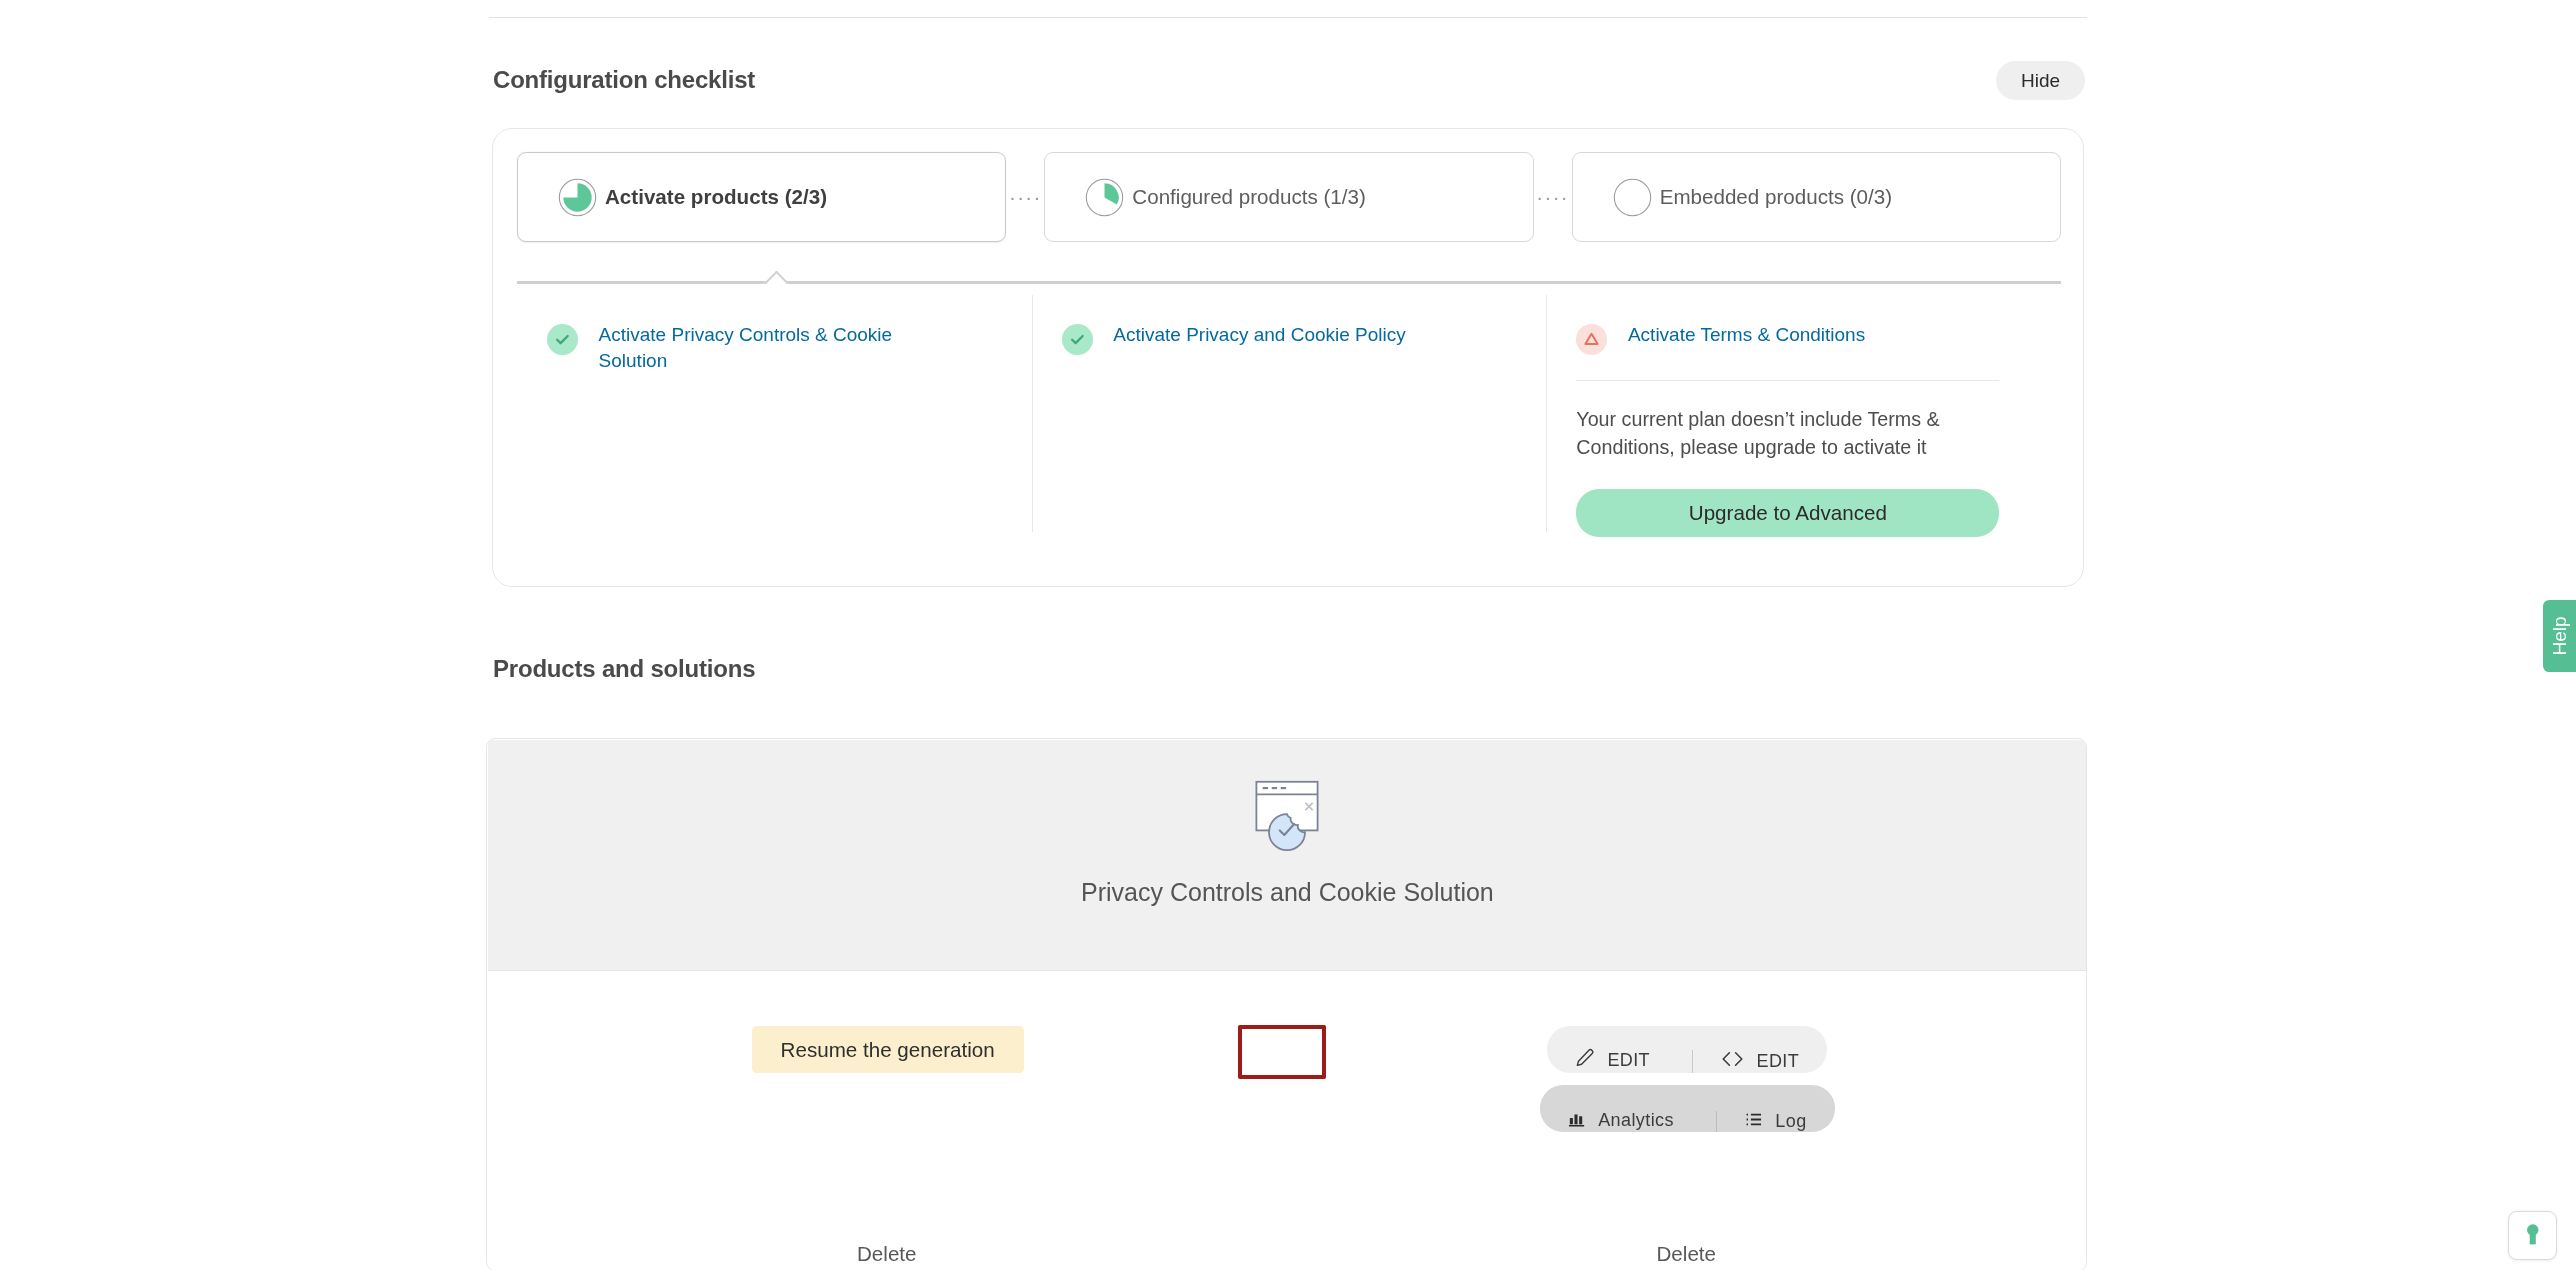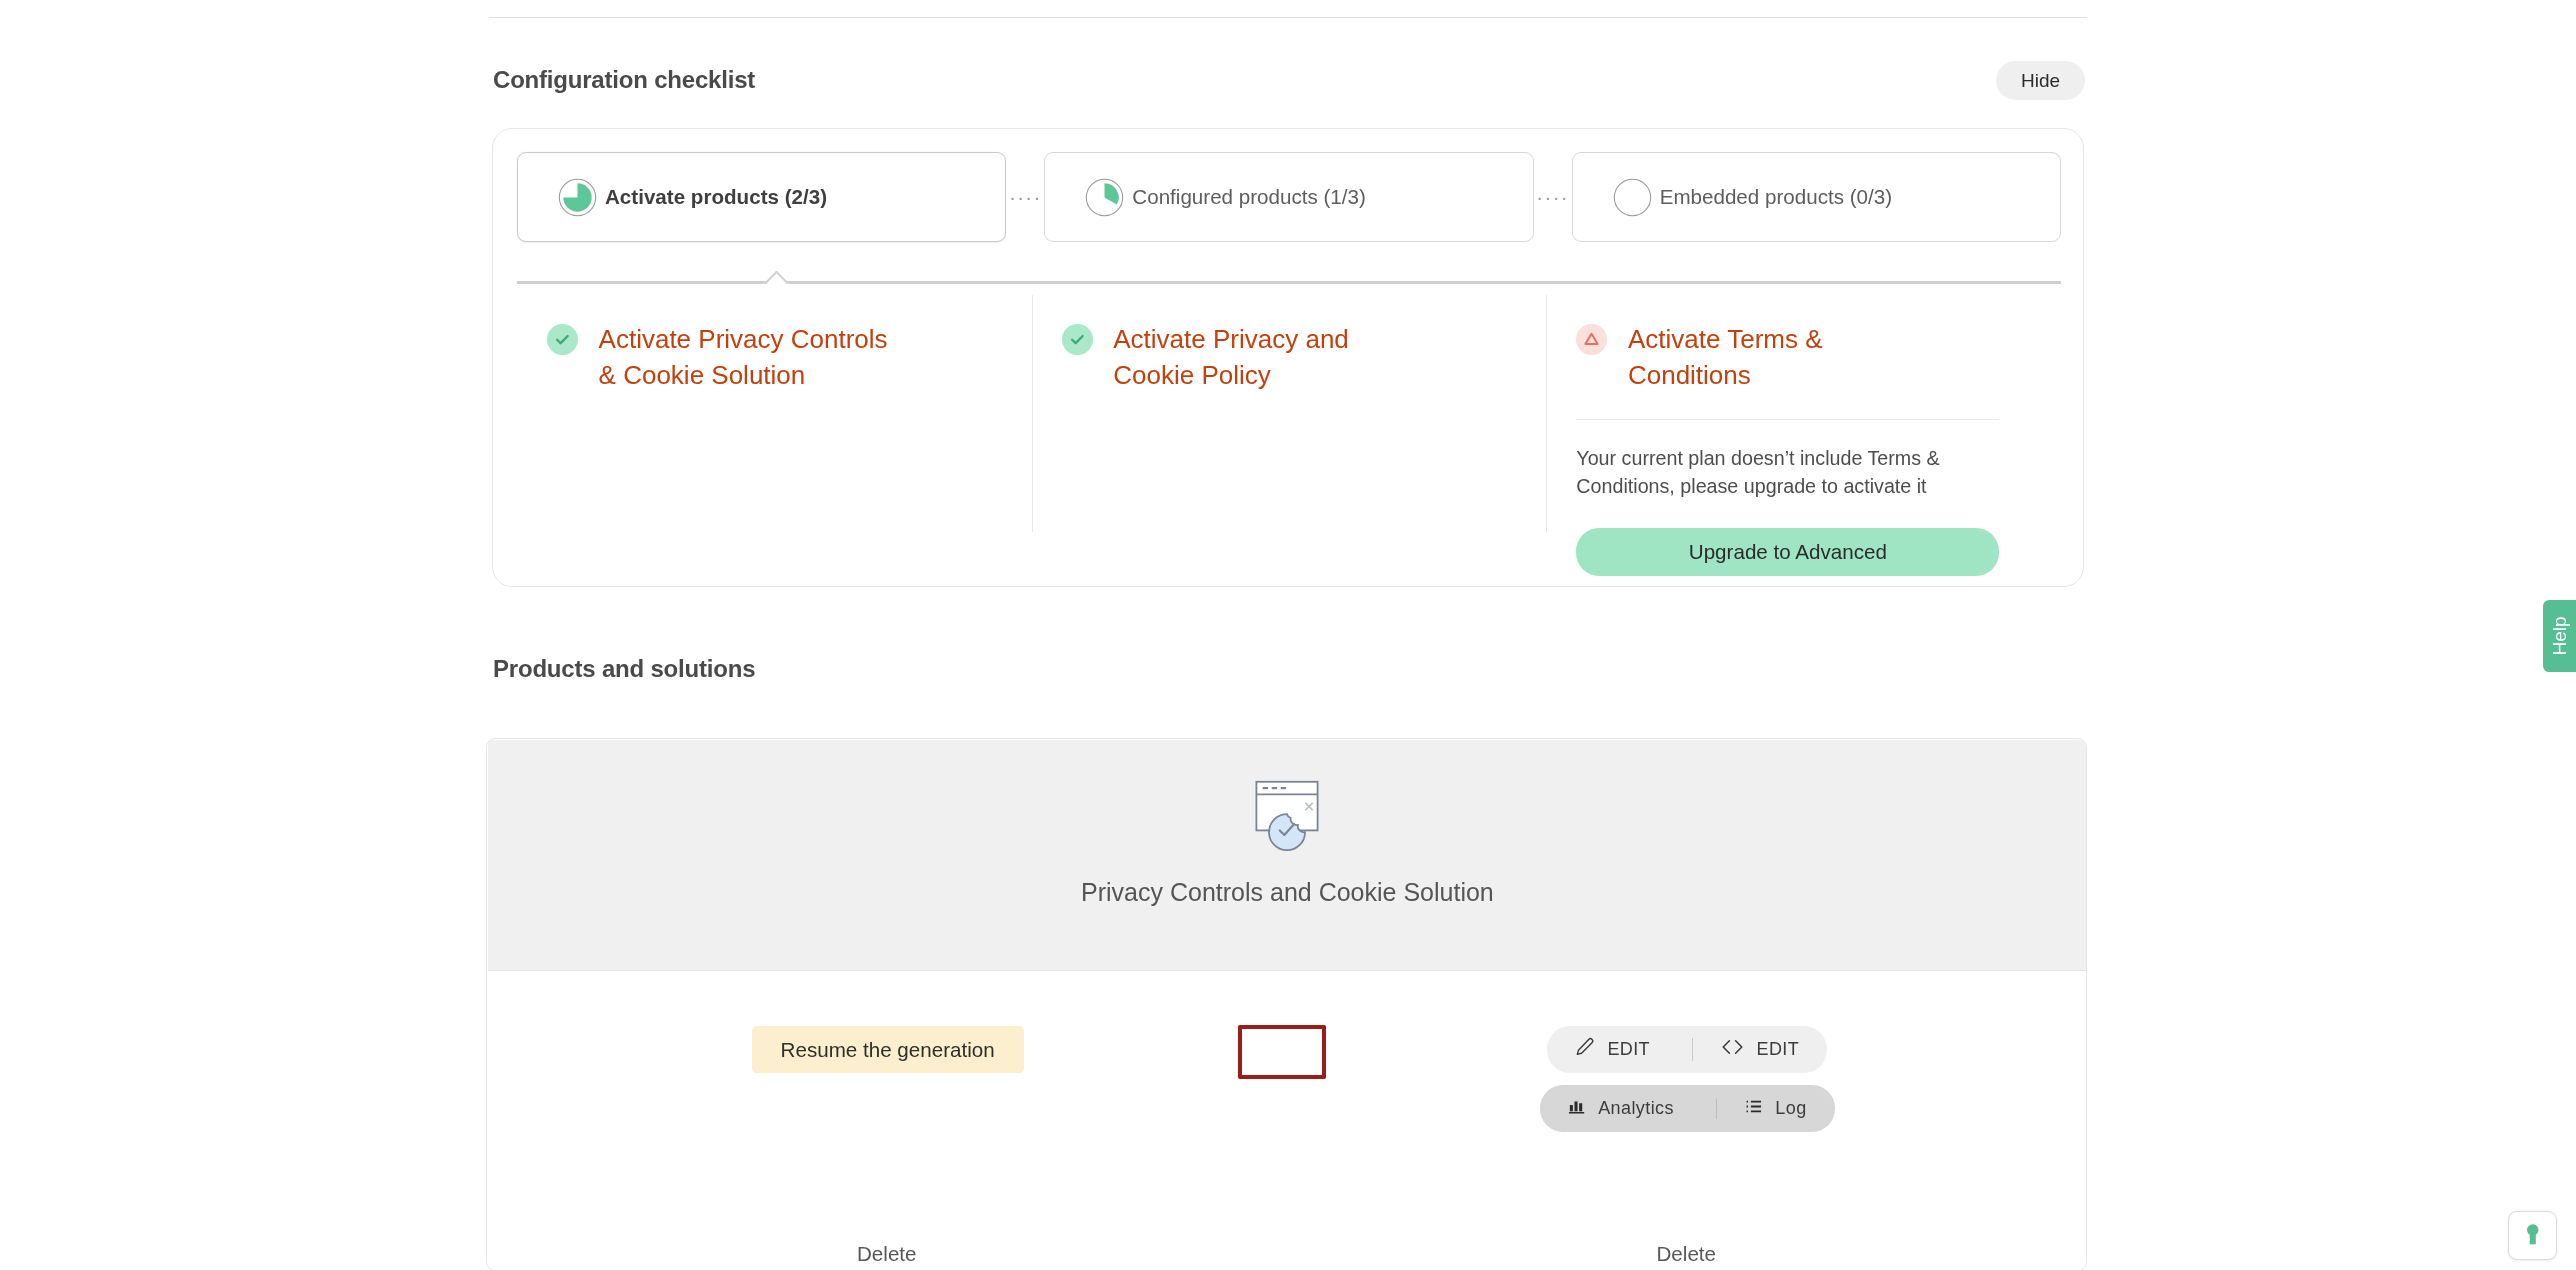--- a/index.html
+++ b/index.html
@@ -191,22 +191,22 @@
     border-radius: 50%;
     display: flex;
     align-items: center;
     justify-content: center;
     margin-top: 1.8px;
   }
   .badge.ok   { background: #a9e8c8; }
   .badge.warn { background: #fadfdb; }
 
   .item-label {
-    font-size: 26px;
-    color: #c2410c;
+    font-size: 19px;
+    color: #0369a1;
     line-height: 1.38;
     max-width: 295px;
   }
 
   .col-rule {
     margin: 25px 0 0 0;
     width: 423px;
     height: 0.9px;
     background: #e8e8e8;
   }
@@ -300,21 +300,21 @@
     white-space: nowrap;
   }
 
   
   .seg-group {
     display: flex;
     height: 47px;
     border-radius: 23px;
     background: #efefef;
     overflow: hidden;
-    align-items: center;
+    align-items: flex-end;
     gap: 14px;
   }
   .seg-group.dark { background: #d7d7d7; }
   .seg-btn {
     display: flex;
     align-items: center;
     gap: 12.5px;
     padding: 0 28px;
     border: none;
     background: transparent;

